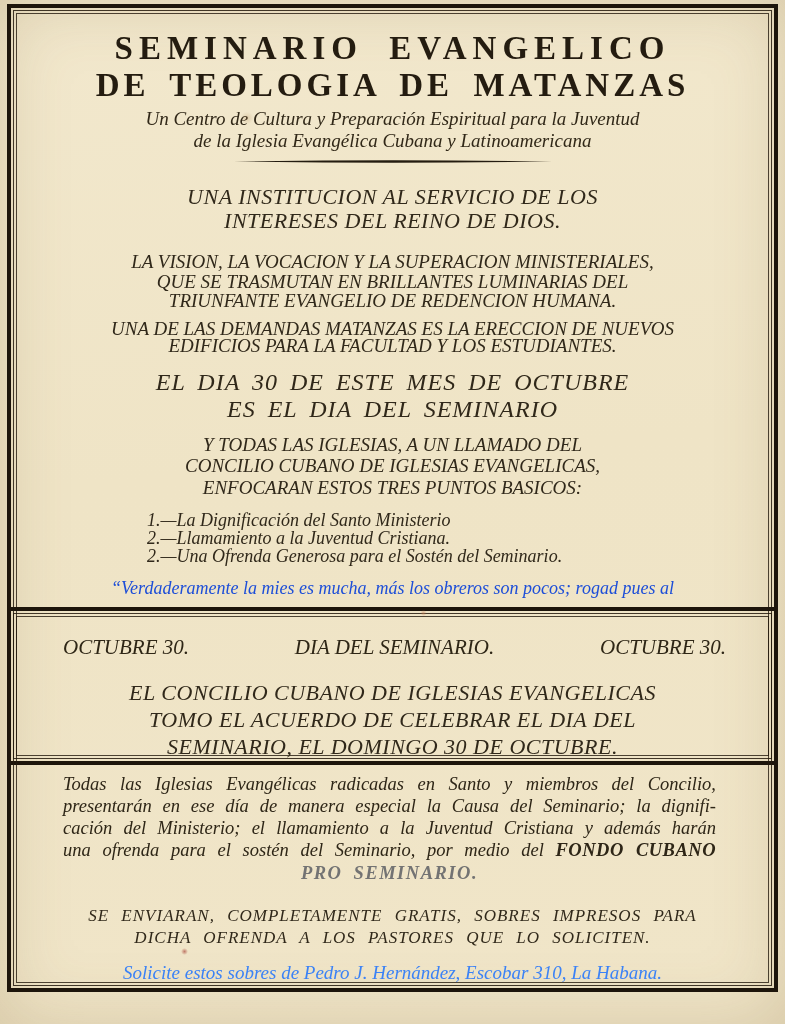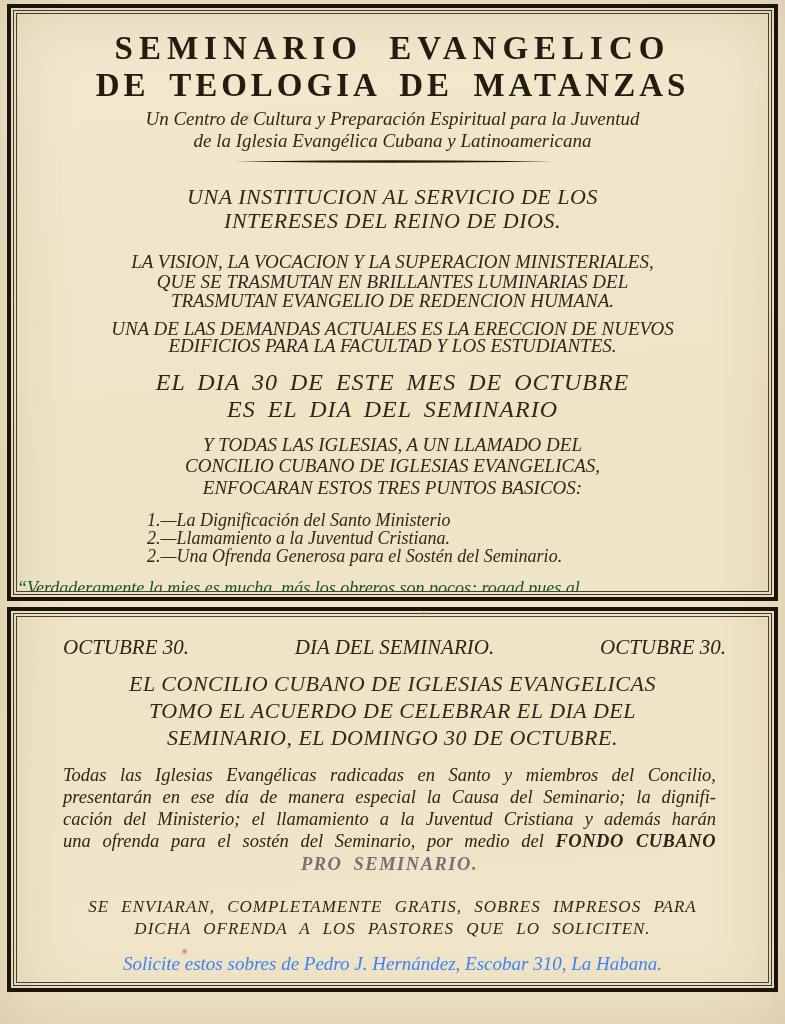--- a/index.html
+++ b/index.html
@@ -4,21 +4,21 @@
 <style>
   html,body{margin:0;padding:0;}
   body{
     width:785px;height:1024px;position:relative;overflow:hidden;
     background:linear-gradient(175deg,#f2e8cd 0%,#efe4c6 45%,#f0e5c8 100%);
     box-shadow:inset 0 0 70px rgba(125,95,45,.22);
     font-family:"Liberation Serif","DejaVu Serif",serif;
     color:#2c2517;
   }
   .box{position:absolute;left:7px;right:7px;}
-  #box1{top:4px;height:597px;}
+  #box1{top:4px;height:761px;}
   #box2{top:607px;height:385px;}
   .f-outer{height:100%;box-sizing:border-box;border:4px solid #1d150b;padding:2px;}
   .f-mid{height:100%;box-sizing:border-box;border:1.5px solid rgba(35,25,12,.85);padding:2px;}
   .f-inner{height:100%;box-sizing:border-box;border:1px solid rgba(35,25,12,.8);overflow:hidden;}
   .content{padding-top:16px;}
 
   .title-line{font-weight:bold;font-size:33px;line-height:37px;text-align:center;
     color:#241c10;letter-spacing:6px;word-spacing:12px;}
   .title-line.l2{letter-spacing:4px;word-spacing:8px;}
   .subtitle{margin-top:4px;}
@@ -30,25 +30,25 @@
   .stmt1{margin-top:21px;font-size:22px;line-height:24px;letter-spacing:.5px;}
   .stmt2{margin-top:19px;font-size:19px;line-height:19.5px;}
   .stmt3{margin-top:9px;font-size:19px;line-height:17px;}
   .stmt4{margin-top:15px;font-size:24px;line-height:27px;letter-spacing:1px;word-spacing:5px;}
   .stmt5{margin-top:11px;font-size:19px;line-height:21.5px;}
 
   .list{margin:13px 0 0 130px;}
   .list-item{font-style:italic;font-size:18px;line-height:18px;color:#30281a;}
 
   .quote{margin-top:13px;}
-  .quote-line{font-style:italic;font-size:18px;line-height:21px;text-align:left;color:#14532d;}
+  .quote-line{font-style:italic;font-size:18px;line-height:21px;text-align:center;color:#1d4ed8;}
 
   .dateline{display:flex;justify-content:space-between;padding:2px 42px 0 46px;
     font-style:italic;font-size:21px;color:#2e2616;}
-  .heading2{margin-top:10px;font-size:22px;line-height:27px;letter-spacing:.5px;}
+  .heading2{margin-top:19px;font-size:22px;line-height:27px;letter-spacing:.5px;}
 
   .para{margin-top:13px;padding:0 52px 0 46px;}
   .para-line{font-style:italic;font-size:18.5px;line-height:22px;color:#2e2617;
     text-align:justify;text-align-last:justify;}
   .strong-caps{font-weight:bold;letter-spacing:.5px;}
   .para-center{font-style:italic;font-size:18.5px;line-height:24px;text-align:center;
     font-weight:bold;letter-spacing:1.5px;word-spacing:5px;color:#737373;}
 
   .notice{margin-top:20px;}
   .notice-line{font-style:italic;font-size:17px;line-height:22px;text-align:center;
@@ -85,25 +85,25 @@
           </svg>
 
           <div class="caps stmt1">
             <div>UNA INSTITUCION AL SERVICIO DE LOS</div>
             <div>INTERESES DEL REINO DE DIOS.</div>
           </div>
 
           <div class="caps stmt2">
             <div>LA VISION, LA VOCACION Y LA SUPERACION MINISTERIALES,</div>
             <div>QUE SE TRASMUTAN EN BRILLANTES LUMINARIAS DEL</div>
-            <div>TRASMUTAN EVANGELIO DE REDENCION HUMANA.</div>
+            <div>TRIUNFANTE EVANGELIO DE REDENCION HUMANA.</div>
           </div>
 
           <div class="caps stmt3">
-            <div>UNA DE LAS DEMANDAS ACTUALES ES LA ERECCION DE NUEVOS</div>
+            <div>UNA DE LAS DEMANDAS MATANZAS ES LA ERECCION DE NUEVOS</div>
             <div>EDIFICIOS PARA LA FACULTAD Y LOS ESTUDIANTES.</div>
           </div>
 
           <div class="caps stmt4">
             <div>EL DIA 30 DE ESTE MES DE OCTUBRE</div>
             <div>ES EL DIA DEL SEMINARIO</div>
           </div>
 
           <div class="caps stmt5">
             <div>Y TODAS LAS IGLESIAS, A UN LLAMADO DEL</div>

